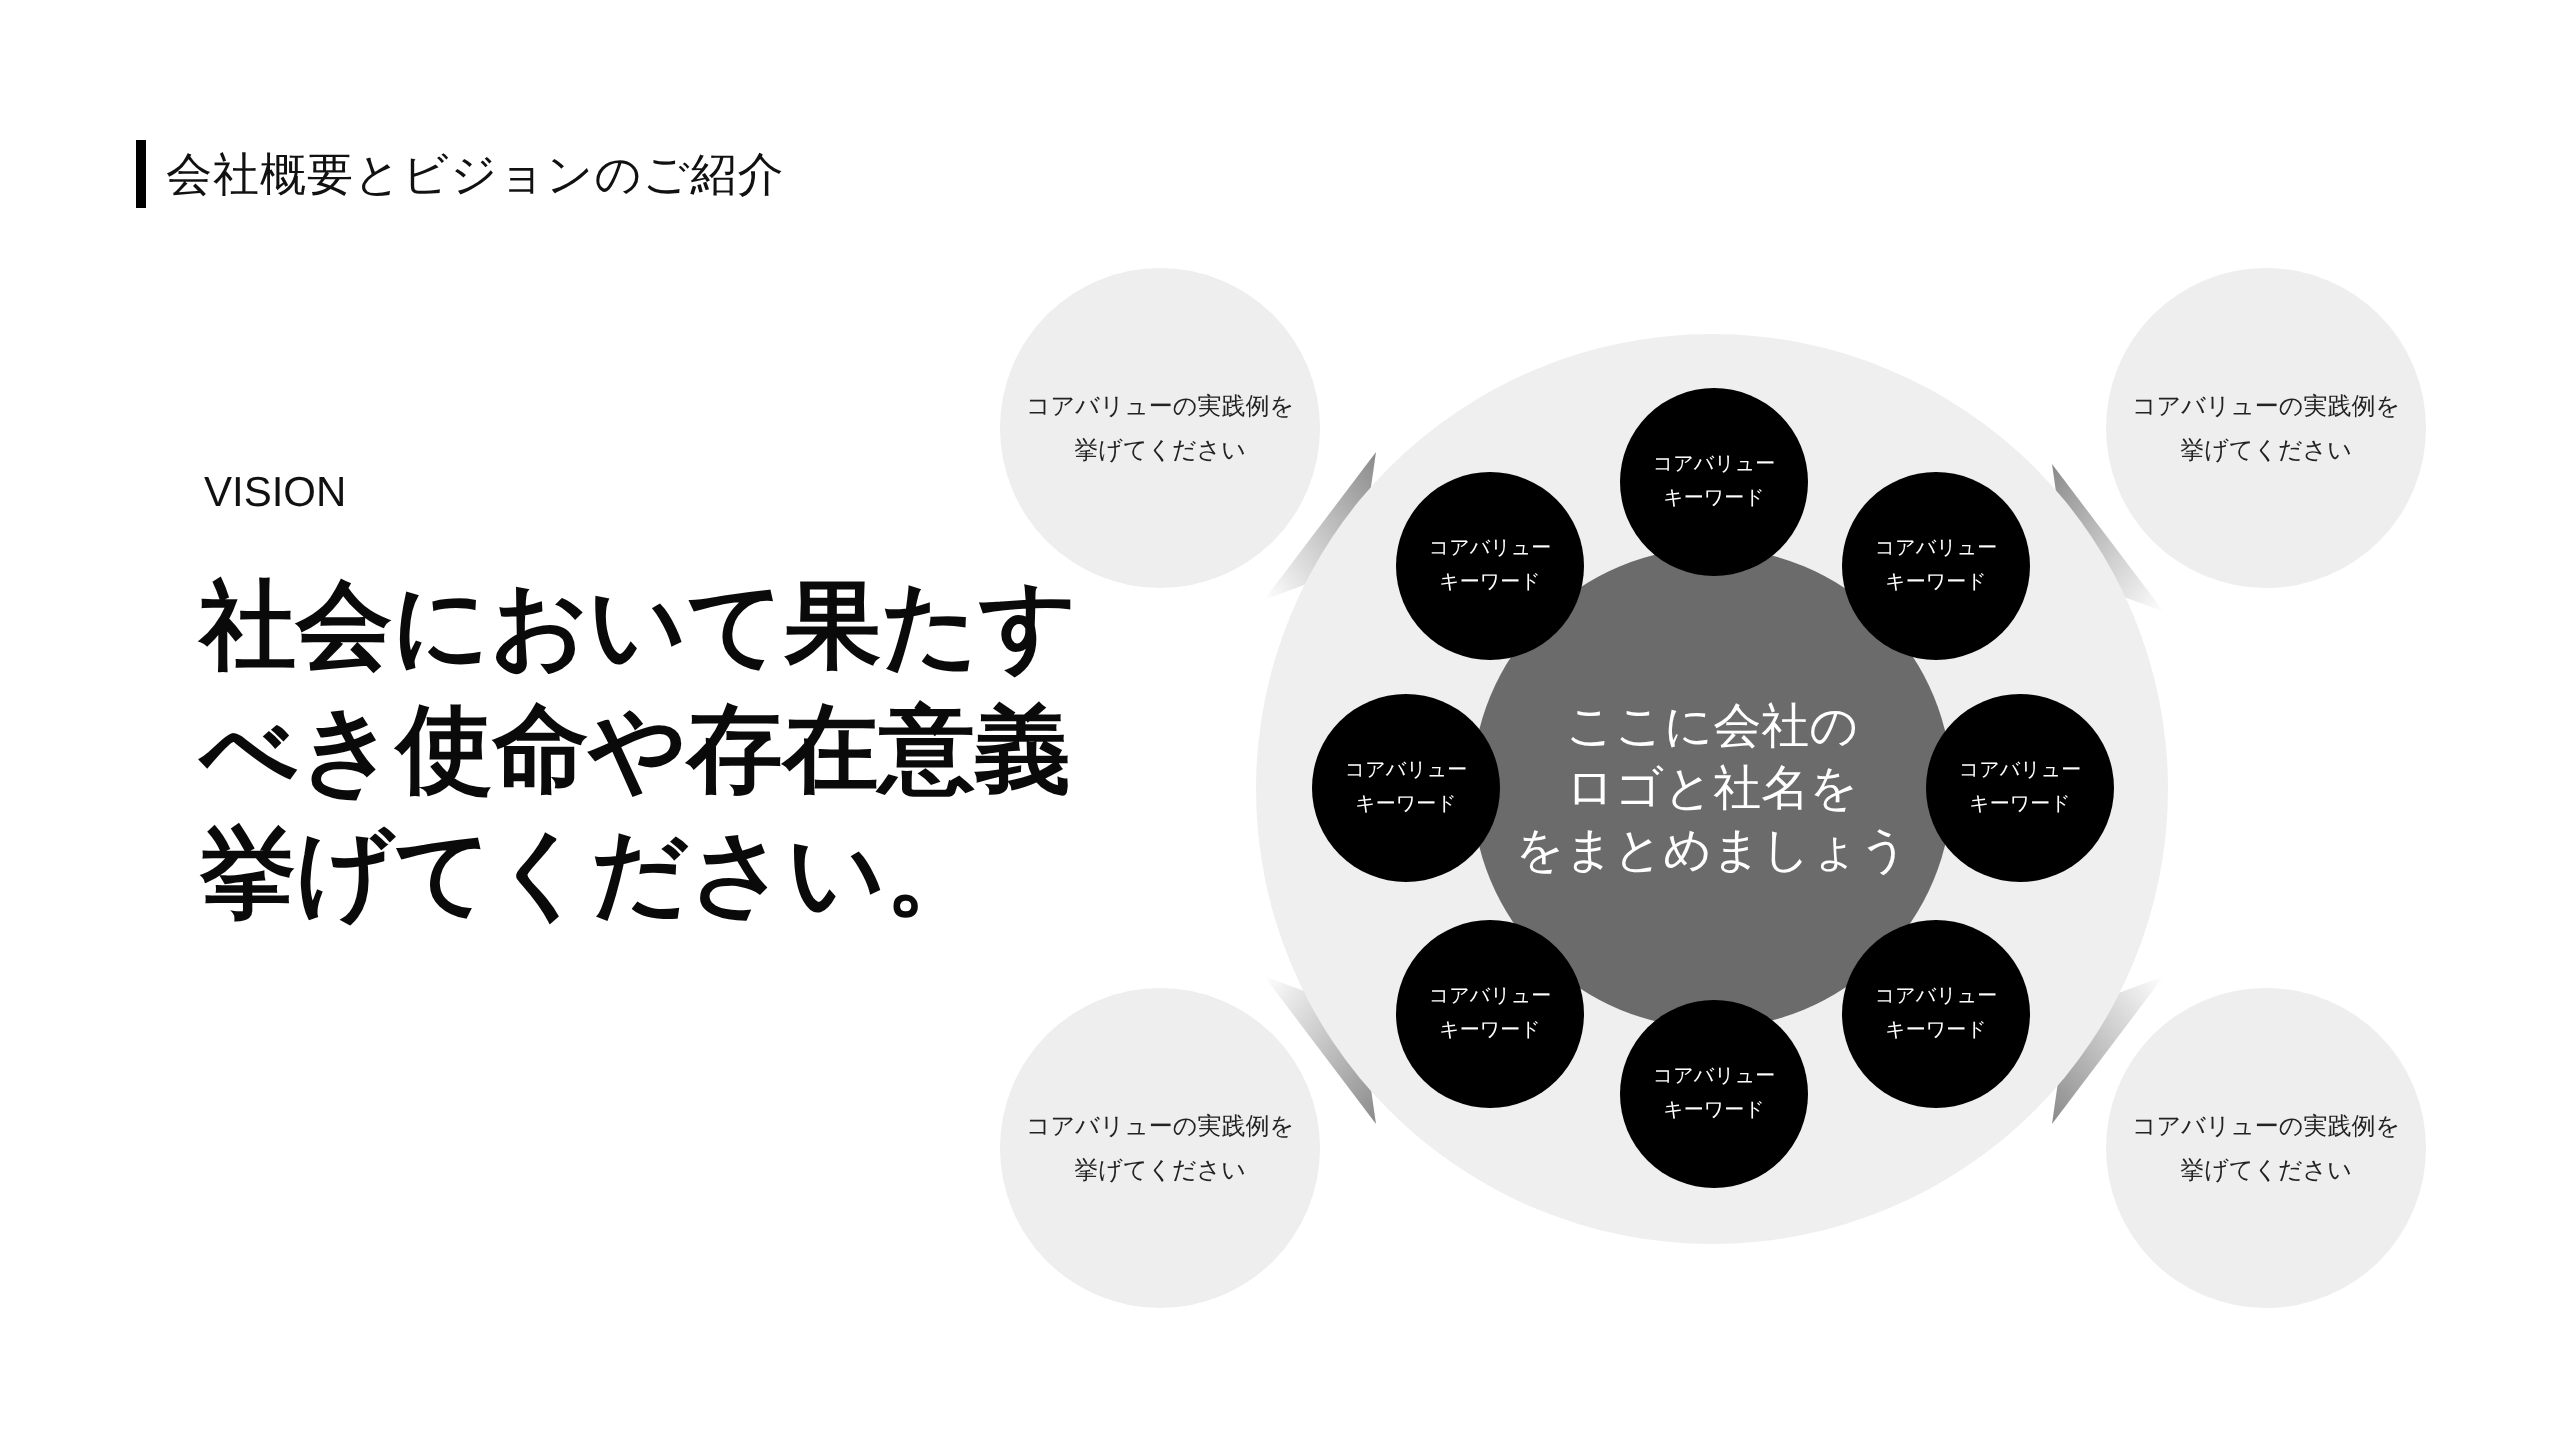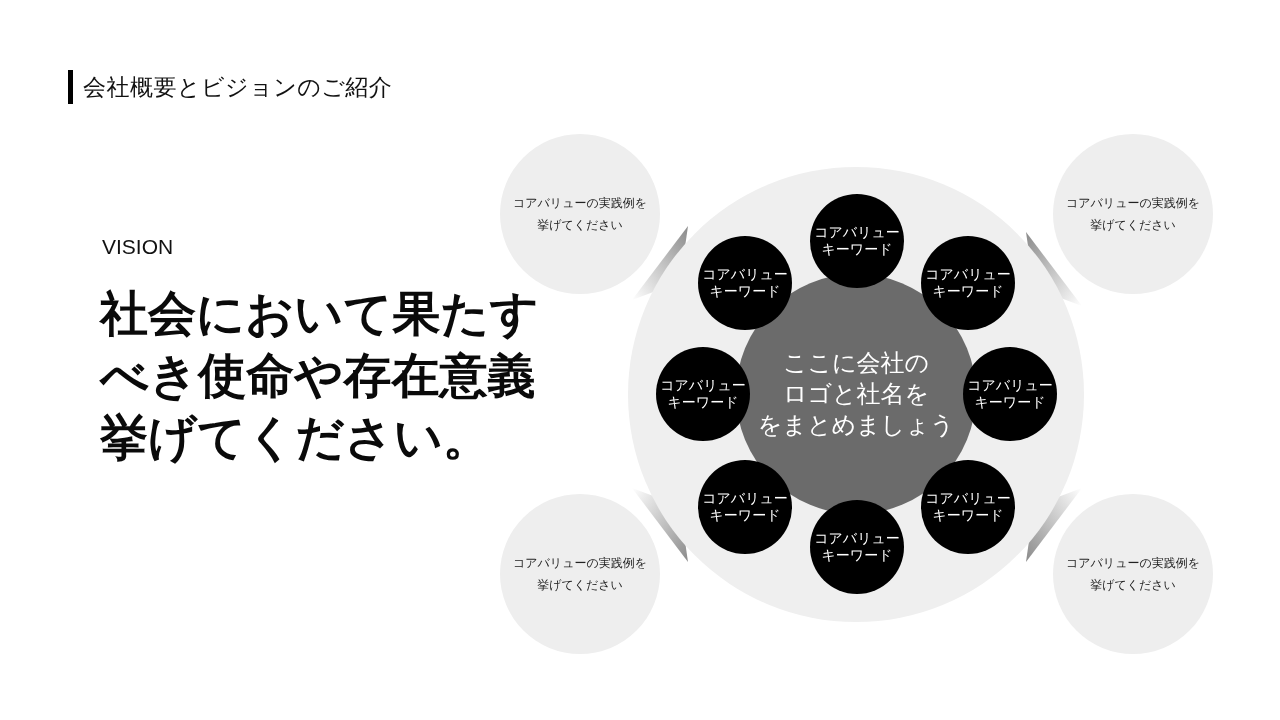--- a/index.html
+++ b/index.html
@@ -30,21 +30,21 @@
     border-radius: 50%; background: #efefef;
   }
   .core {
     position: absolute; left: 736px; top: 274px; width: 240px; height: 240px;
     border-radius: 50%; background: #6b6b6b; color: #fff;
     display: flex; flex-direction: column; align-items: center; justify-content: center;
     font-size: 24px; line-height: 31px; text-align: center;
   }
   .kw {
     position: absolute; width: 94px; height: 94px; border-radius: 50%; background: #000;
-    color: #fff; font-size: 14px; line-height: 17px; text-align: left;
+    color: #fff; font-size: 10px; line-height: 17px; text-align: left;
     display: flex; flex-direction: column; align-items: center; justify-content: center;
   }
   .bubble {
     position: absolute; width: 160px; height: 160px; border-radius: 50%; background: #eeeeee;
     color: #222; font-size: 12px; line-height: 22px; text-align: left;
     display: flex; flex-direction: column; align-items: center; justify-content: center;
   }
   .wedge { position: absolute; width: 60px; height: 80px; }
 </style>
 </head>

